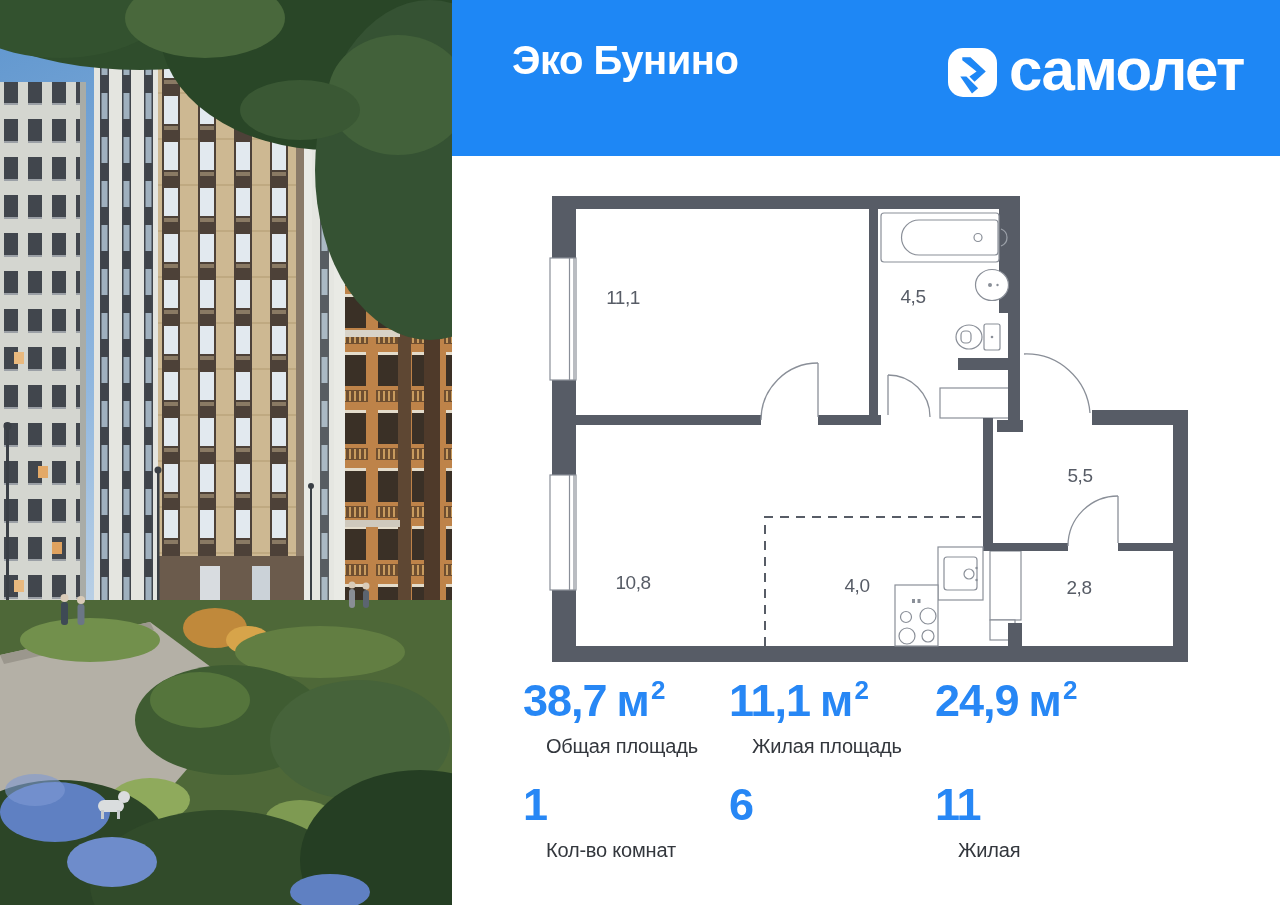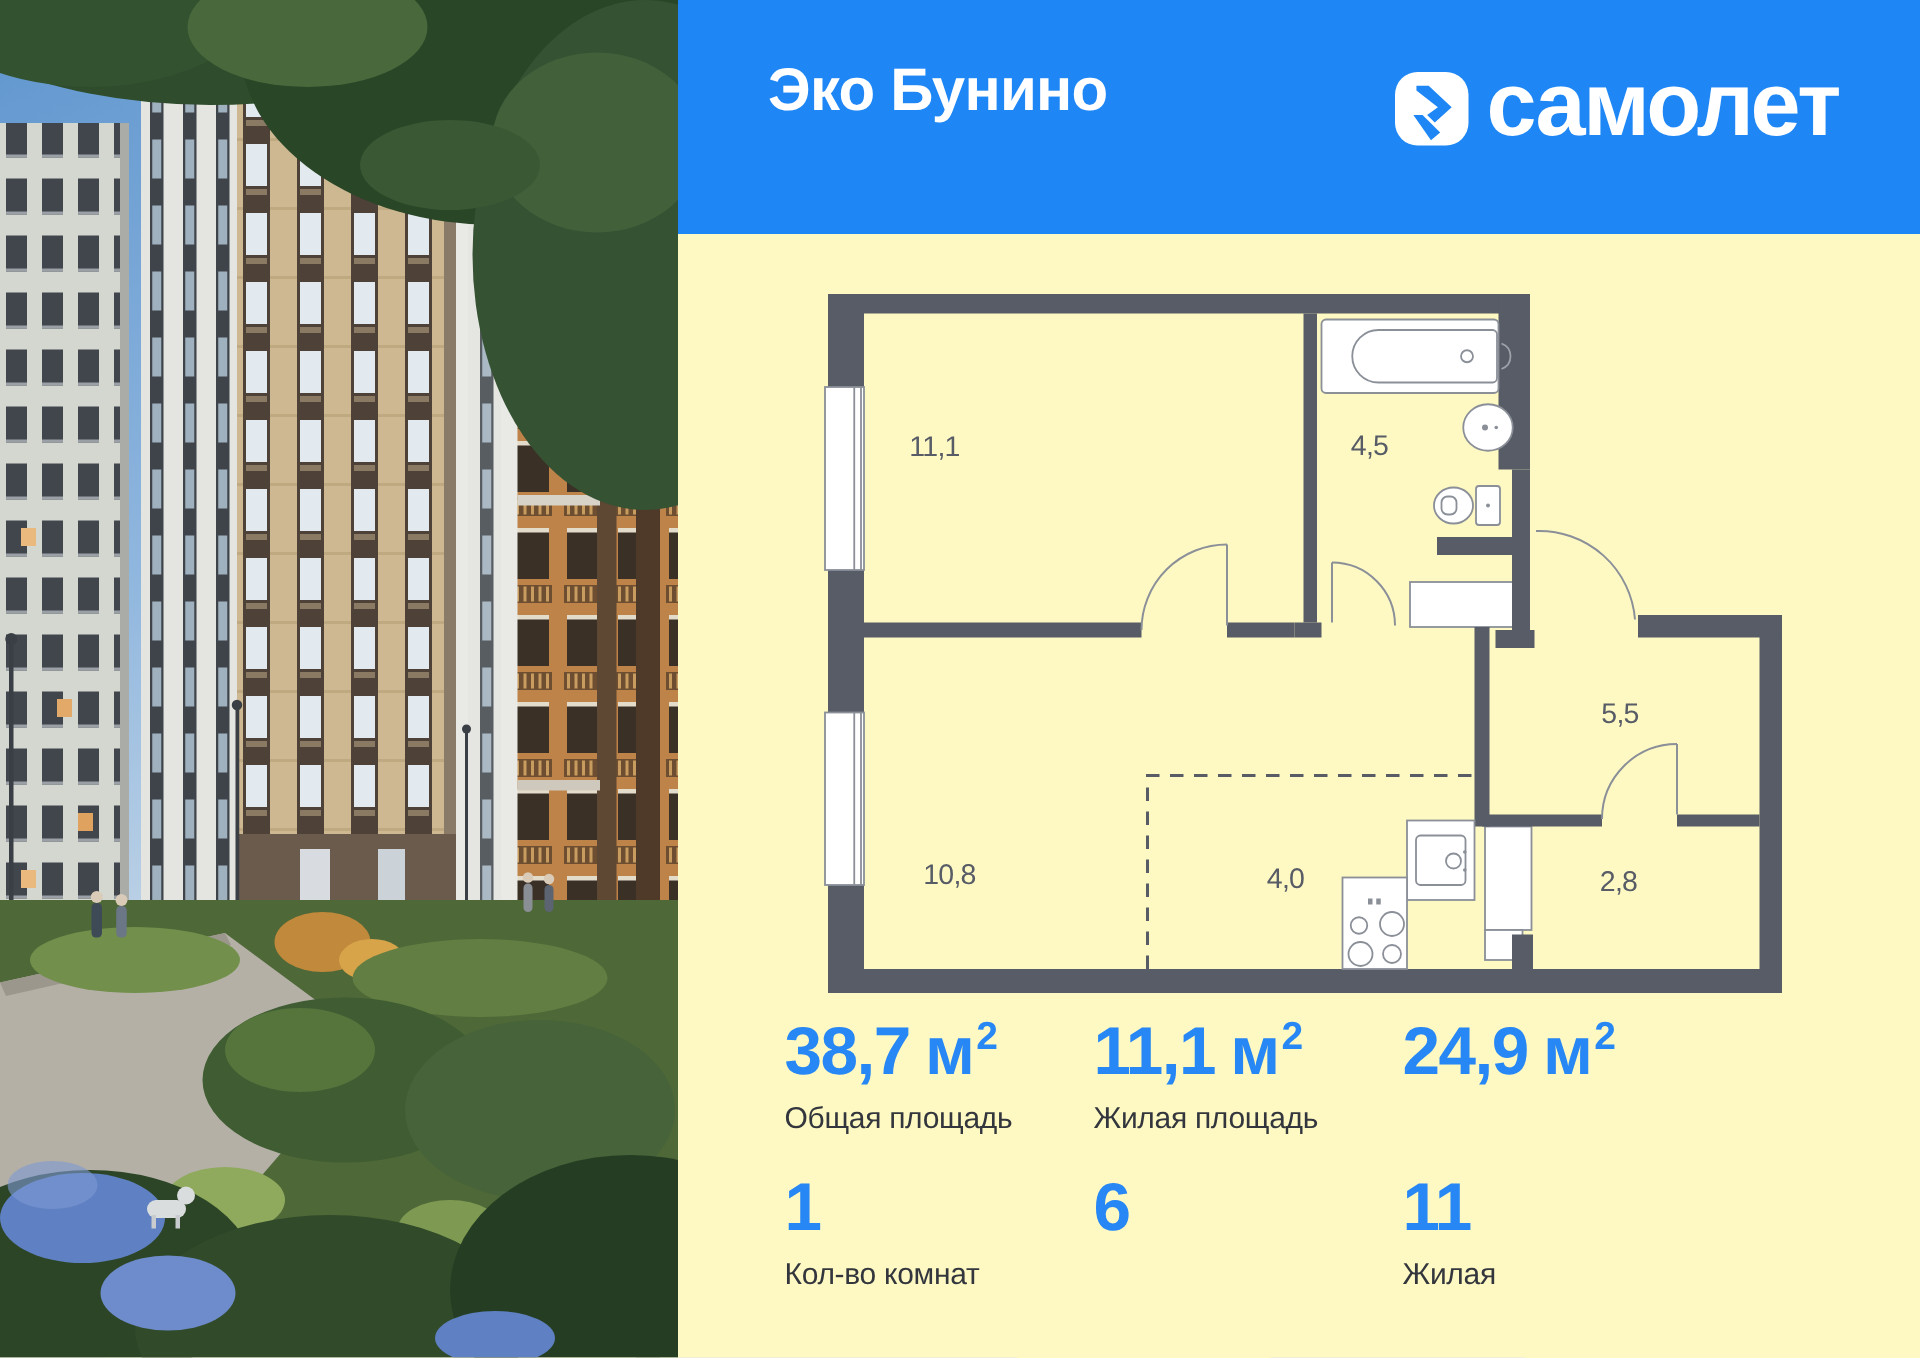--- a/index.html
+++ b/index.html
@@ -1,31 +1,31 @@
 <!DOCTYPE html>
 <html><head>
 <meta charset="utf-8">
 <style>
   html,body{margin:0;padding:0;background:#e8e8e8;}
-  .canvas{position:relative;width:1280px;height:905px;background:#fef9c3;overflow:hidden;
+  .canvas{position:relative;width:1280px;height:905px;background:#ffffff;overflow:hidden;
           font-family:"Liberation Sans", sans-serif;}
   .photo{position:absolute;left:0;top:0;width:452px;height:905px;}
   .header{position:absolute;left:452px;top:0;width:828px;height:156px;background:#1E87F5;}
   .title{position:absolute;left:60px;top:40px;font-size:40px;font-weight:700;color:#ffffff;
          letter-spacing:-0.5px;line-height:1;}
-  .brand{position:absolute;left:478px;top:44px;display:flex;align-items:center;}
+  .brand{position:absolute;left:496px;top:44px;display:flex;align-items:center;}
   .brand-badge{width:49px;height:49px;background:#ffffff;border-radius:15px;position:relative;}
   .brand-text{margin-left:12px;font-size:60px;font-weight:700;color:#ffffff;line-height:1;
               letter-spacing:-1.5px;margin-top:-4px;}
   .plan{position:absolute;left:540px;top:180px;width:660px;height:490px;}
   .stat{position:absolute;width:210px;}
   .stat-value{font-size:45px;font-weight:700;color:#2787F5;line-height:1;letter-spacing:-1px;white-space:nowrap;}
   .stat-unit{margin-left:10px;}
   .stat-sup{font-size:26px;position:relative;top:-17px;margin-left:2px;}
-  .stat-label{font-size:20px;color:#33373D;margin-top:12px;letter-spacing:-0.2px;white-space:nowrap;}
+  .stat-label{font-size:20px;color:#33373D;margin-top:12px;letter-spacing:-0.2px;white-space:nowrap;margin-left:23px;}
   .s1{left:523px;top:678px}.s2{left:729px;top:678px}.s3{left:935px;top:678px}
   .s4{left:523px;top:782px}.s5{729px;top:782px;left:729px}.s6{left:935px;top:782px}
   .plan-label{font-size:19px;font-weight:500;fill:#575C66;letter-spacing:-0.5px;
               font-family:"Liberation Sans",sans-serif;text-anchor:middle;}
 </style>
 </head>
 <body>
 
 <div class="canvas">
 

